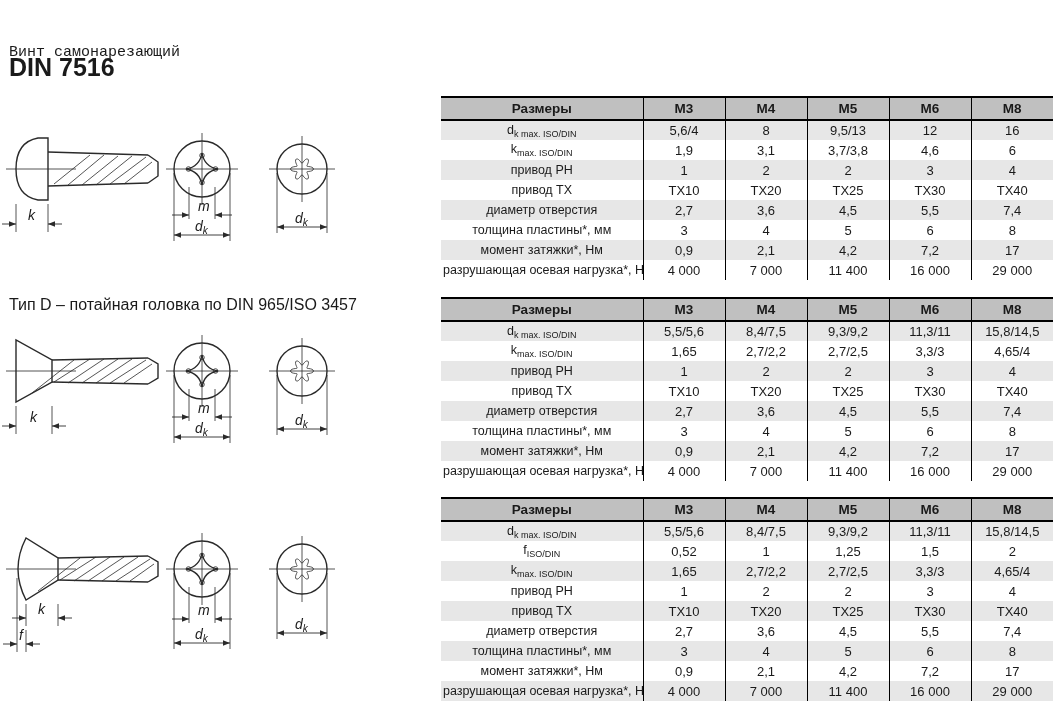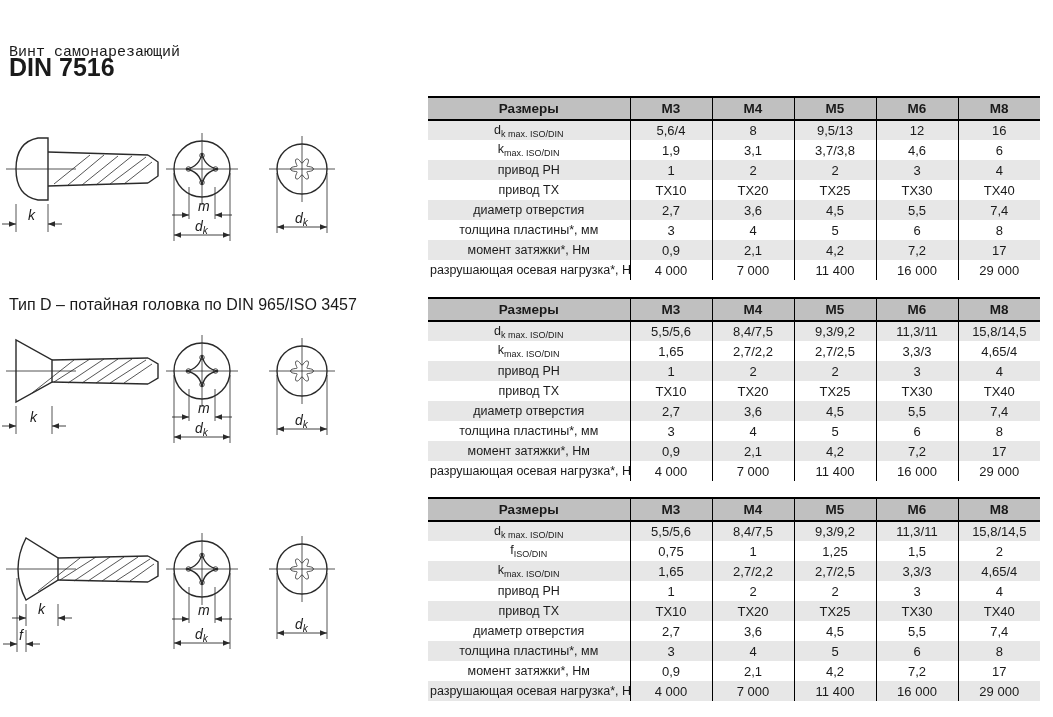--- a/index.html
+++ b/index.html
@@ -13,21 +13,21 @@
   .section-heading { position:absolute; left:9px; font-size:16px; }
   #headingA { top:92px; }
   #headingD { top:296px; }
   #headingE { top:497px; }
 
   .drawing { position:absolute; left:2px; }
   #drawingA { top:112px; }
   #drawingD { top:314px; }
   #drawingE { top:512px; }
 
-  .spec-table { position:absolute; left:428px; width:612px;
+  .spec-table { position:absolute; left:441px; width:612px;
                 border-collapse:collapse; table-layout:fixed;
                 border-top:2.5px solid #000; font-size:13px; }
   #tableA { top:96px; }
   #tableD { top:297px; }
   #tableE { top:497px; }
 
   .spec-table th, .spec-table td {
       border-left:1.4px solid #000; border-right:1.4px solid #000;
       text-align:center; vertical-align:middle; overflow:hidden;
       white-space:nowrap; padding:0 2px;
@@ -397,21 +397,21 @@
         <tr class="shaded">
           <td><span>d</span><span class="sub">k max. ISO/DIN</span></td>
           <td>5,5/5,6</td>
           <td>8,4/7,5</td>
           <td>9,3/9,2</td>
           <td>11,3/11</td>
           <td>15,8/14,5</td>
         </tr>
         <tr>
           <td><span>f</span><span class="sub">ISO/DIN</span></td>
-          <td>0,75</td>
+          <td>0,52</td>
           <td>1</td>
           <td>1,25</td>
           <td>1,5</td>
           <td>2</td>
         </tr>
         <tr class="shaded">
           <td><span>k</span><span class="sub">max. ISO/DIN</span></td>
           <td>1,65</td>
           <td>2,7/2,2</td>
           <td>2,7/2,5</td>

